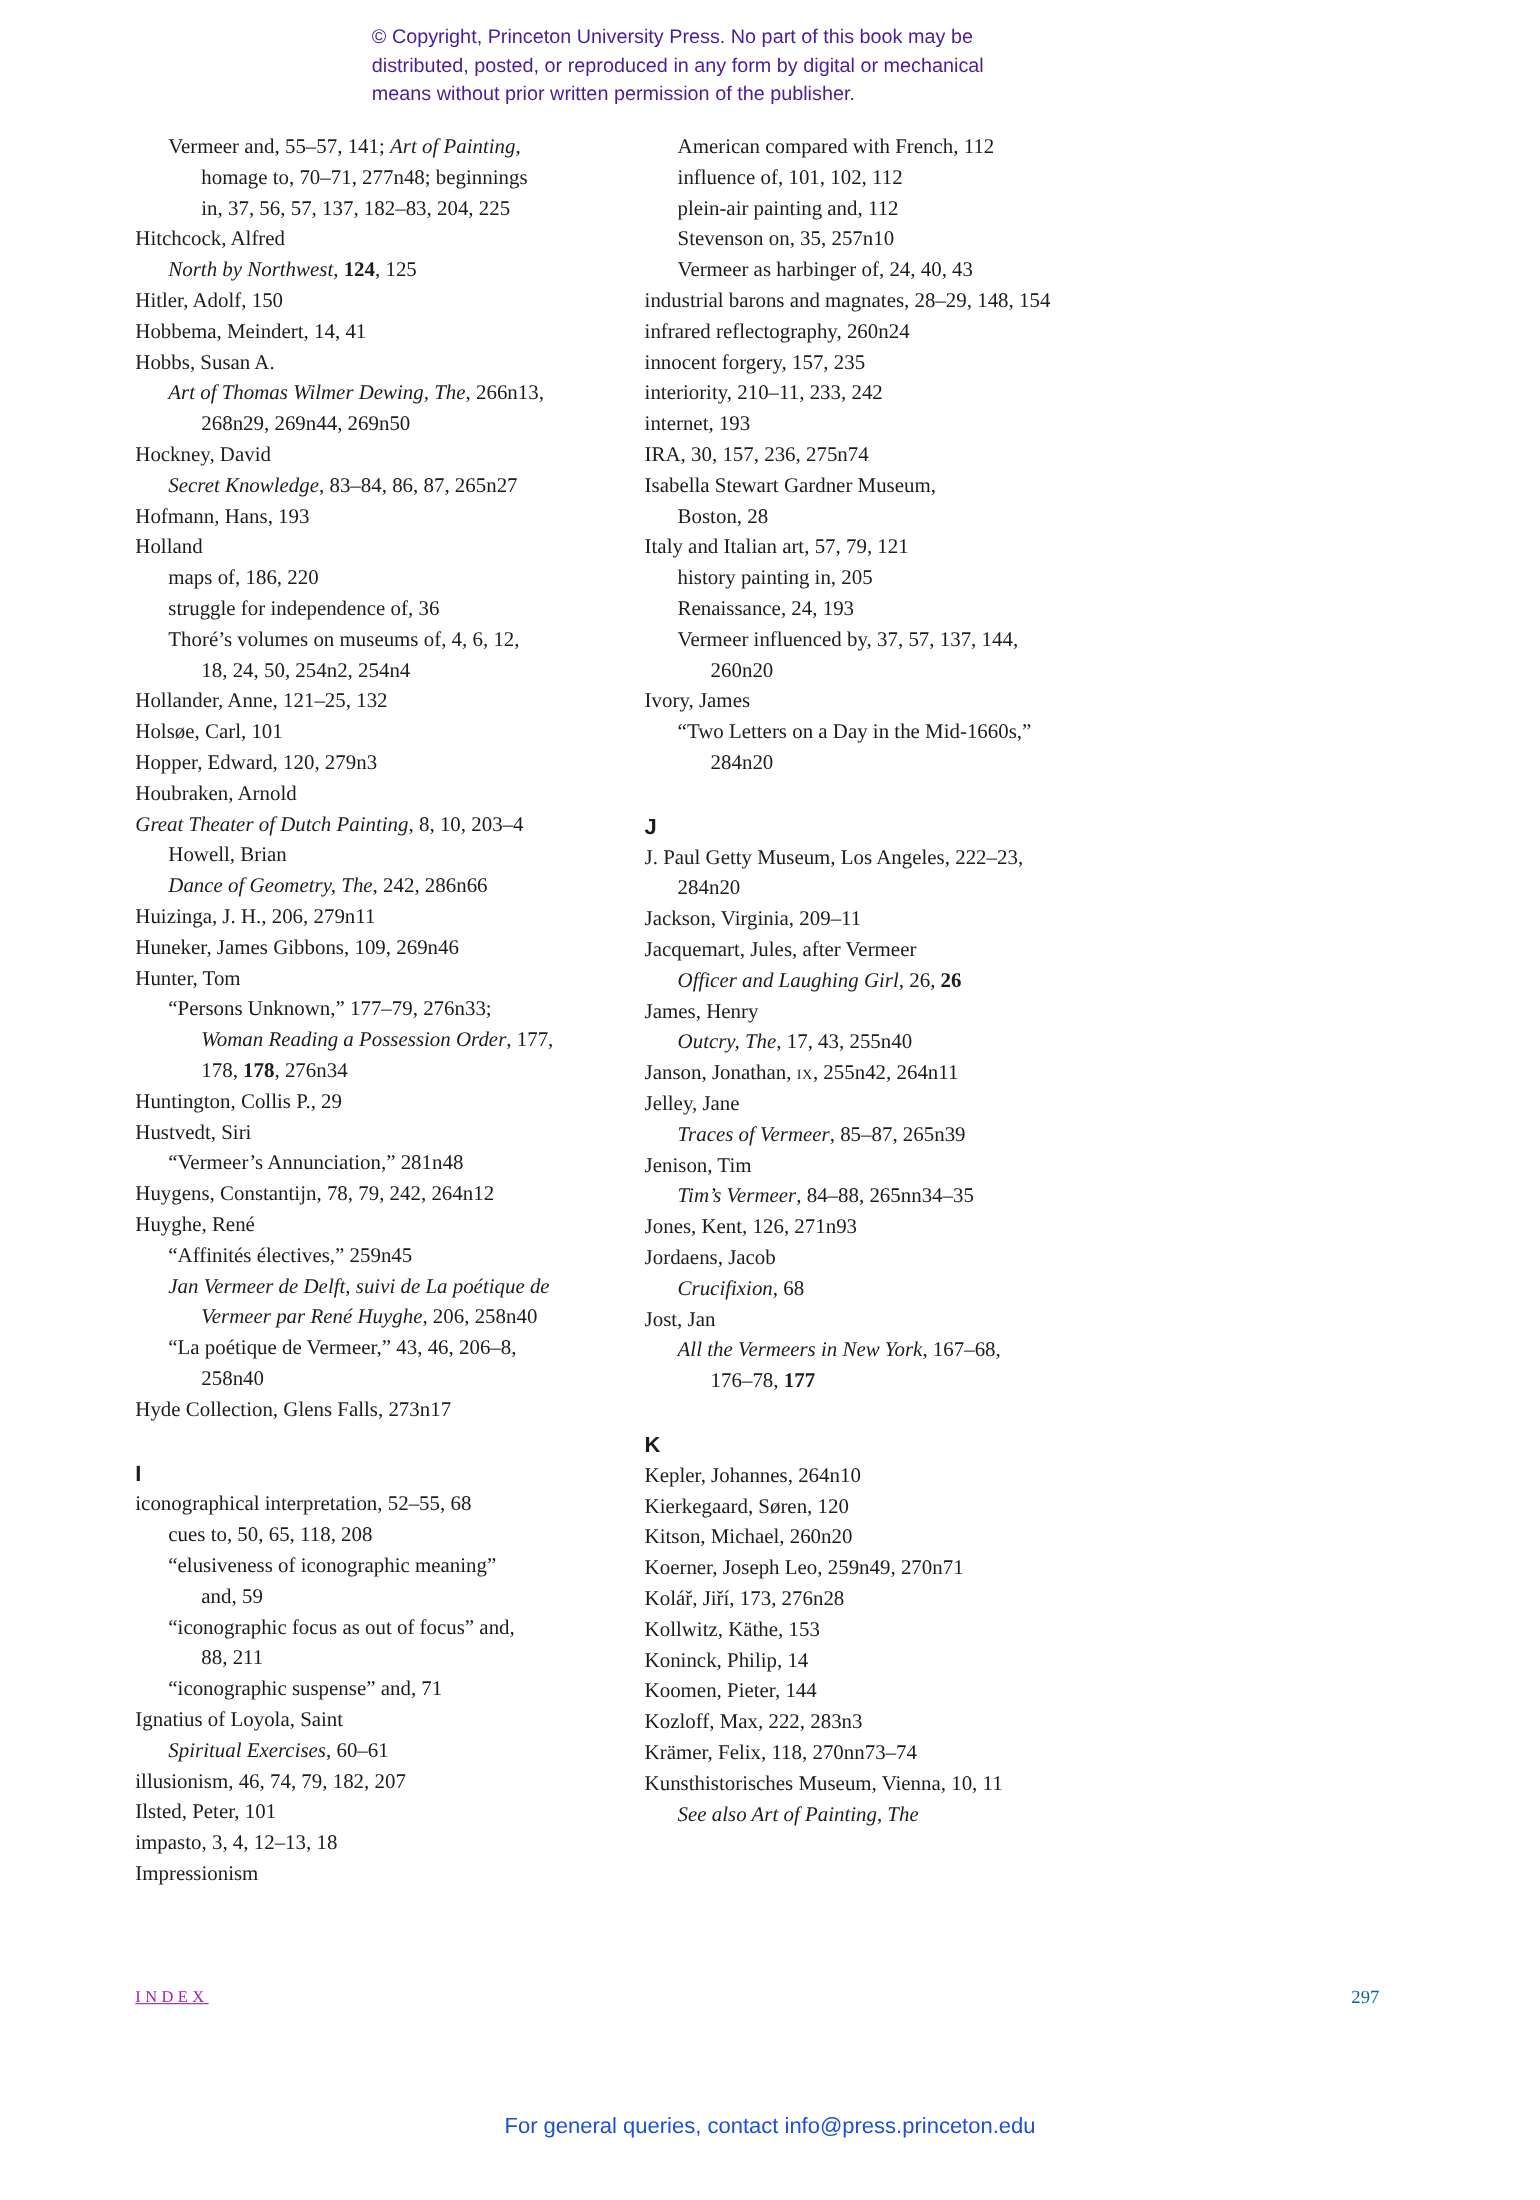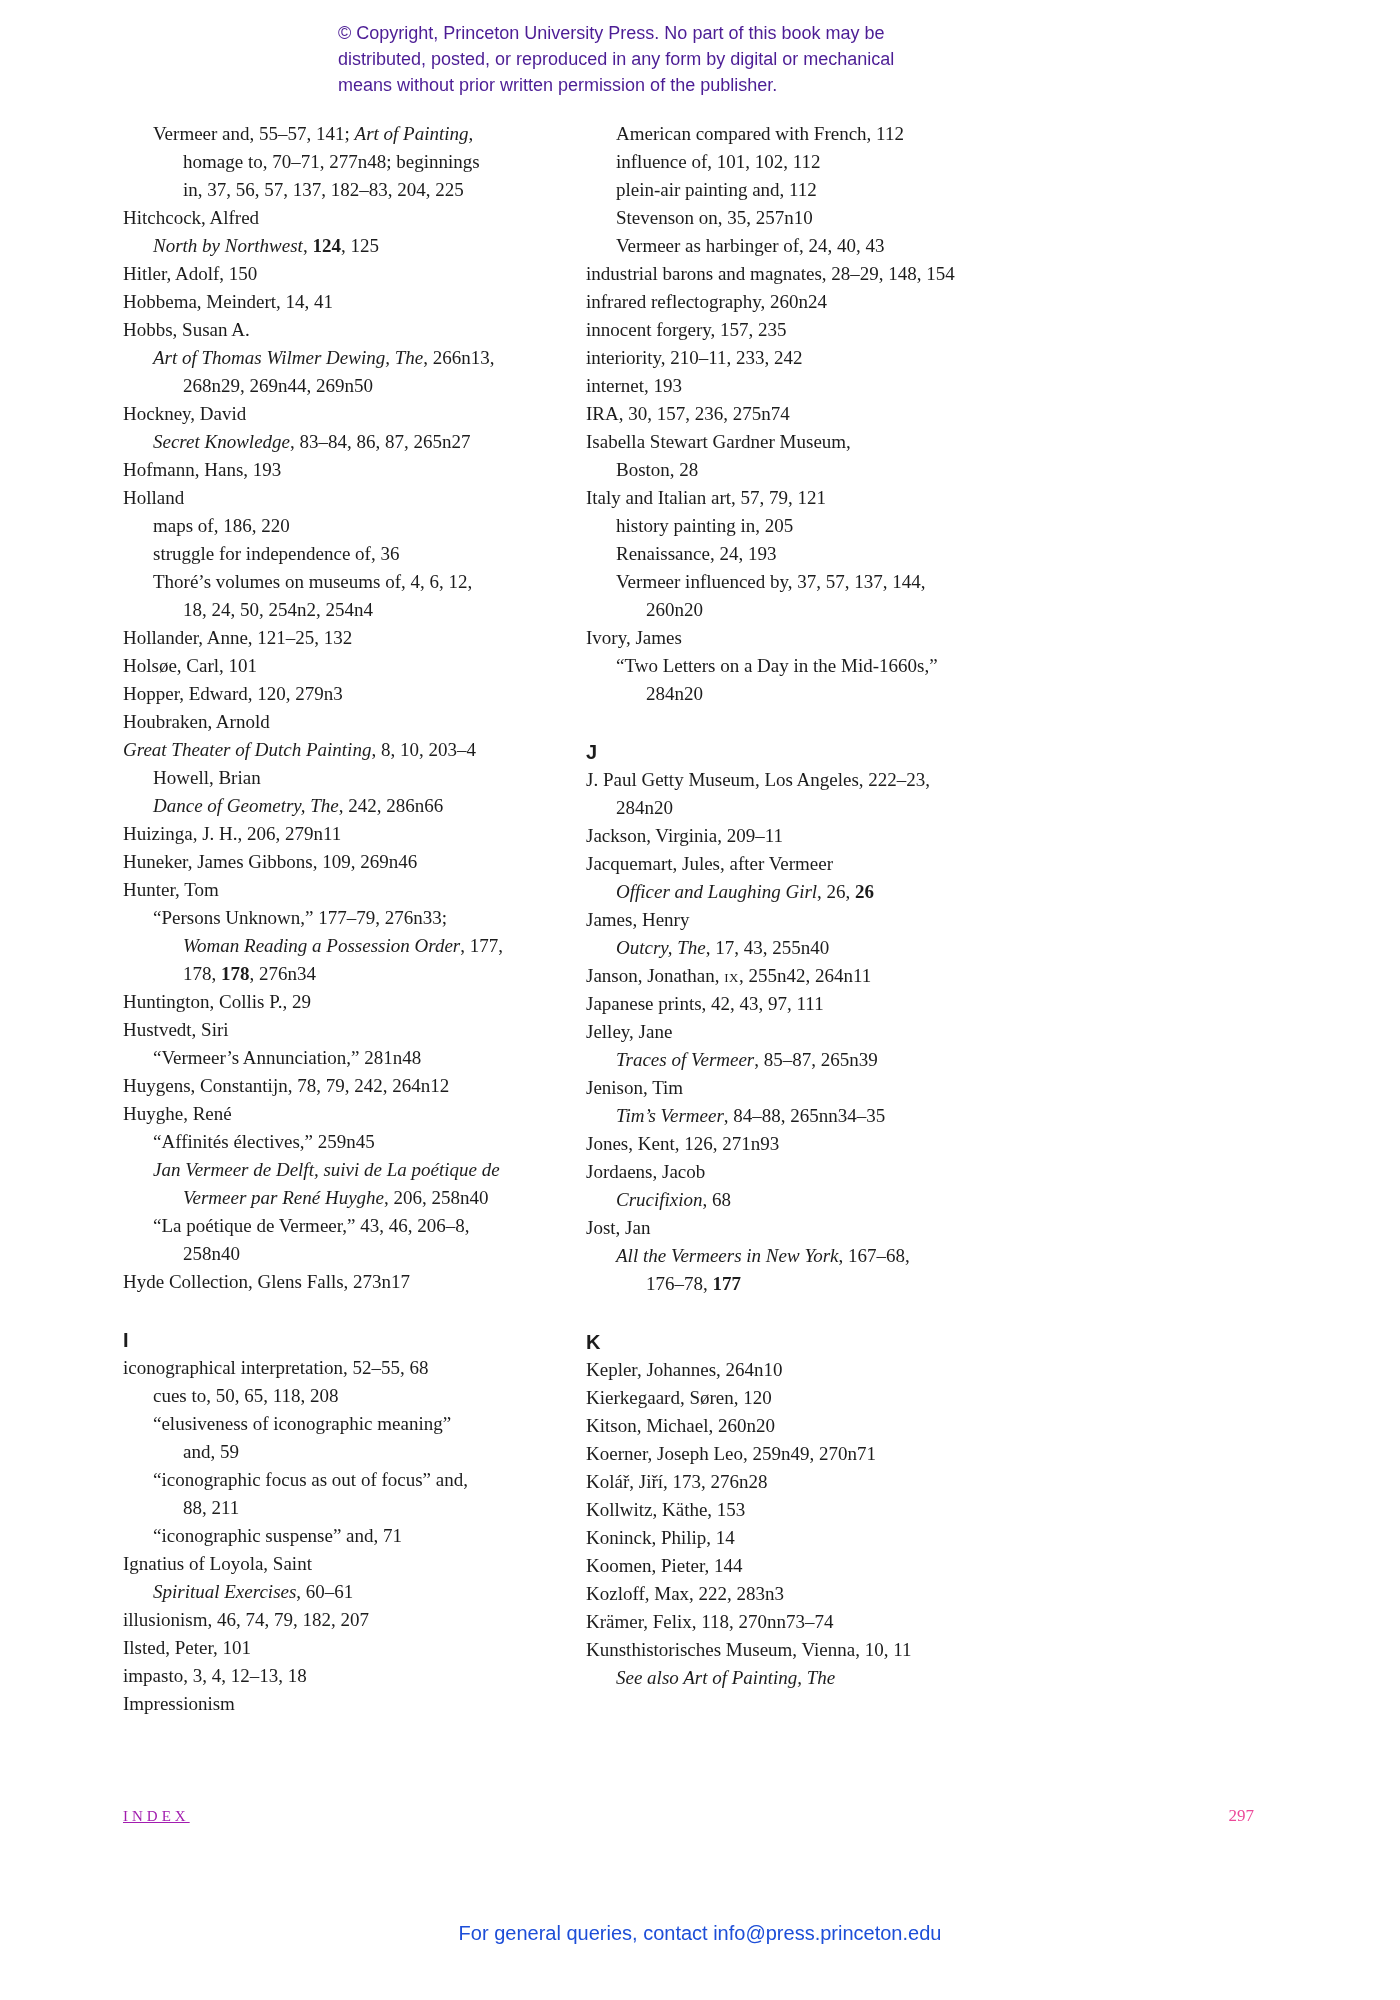--- a/index.html
+++ b/index.html
@@ -57,21 +57,21 @@
     font-size: 15px;
     letter-spacing: 4px;
     color: #a21caf;
     text-decoration: underline;
   }
   .page-number {
     position: absolute;
     right: 146px;
     top: 1806px;
     font-size: 17px;
-    color: #ec4899;
+    color: #0369a1;
   }
   .contact-line {
     position: absolute;
     top: 1922px;
     left: 0;
     width: 100%;
     text-align: center;
     font-family: "Liberation Sans", sans-serif;
     font-size: 20px;
     color: #1d4ed8;
@@ -171,21 +171,20 @@
       <div class="line spacer"></div>
       <div class="line heading"><span class="run">J</span></div>
       <div class="line indent-0"><span class="run">J. Paul Getty Museum, Los Angeles, 222–23,</span></div>
       <div class="line indent-1"><span class="run">284n20</span></div>
       <div class="line indent-0"><span class="run">Jackson, Virginia, 209–11</span></div>
       <div class="line indent-0"><span class="run">Jacquemart, Jules, after Vermeer</span></div>
       <div class="line indent-1"><span class="run-i">Officer and Laughing Girl</span><span class="run">, 26, </span><span class="run-b">26</span></div>
       <div class="line indent-0"><span class="run">James, Henry</span></div>
       <div class="line indent-1"><span class="run-i">Outcry, The</span><span class="run">, 17, 43, 255n40</span></div>
       <div class="line indent-0"><span class="run">Janson, Jonathan, </span><span class="run-sc">ix</span><span class="run">, 255n42, 264n11</span></div>
-      <div class="line indent-0"><span class="run">Japanese prints, 42, 43, 97, 111</span></div>
       <div class="line indent-0"><span class="run">Jelley, Jane</span></div>
       <div class="line indent-1"><span class="run-i">Traces of Vermeer</span><span class="run">, 85–87, 265n39</span></div>
       <div class="line indent-0"><span class="run">Jenison, Tim</span></div>
       <div class="line indent-1"><span class="run-i">Tim’s Vermeer</span><span class="run">, 84–88, 265nn34–35</span></div>
       <div class="line indent-0"><span class="run">Jones, Kent, 126, 271n93</span></div>
       <div class="line indent-0"><span class="run">Jordaens, Jacob</span></div>
       <div class="line indent-1"><span class="run-i">Crucifixion</span><span class="run">, 68</span></div>
       <div class="line indent-0"><span class="run">Jost, Jan</span></div>
       <div class="line indent-1"><span class="run-i">All the Vermeers in New York</span><span class="run">, 167–68,</span></div>
       <div class="line indent-2"><span class="run">176–78, </span><span class="run-b">177</span></div>

